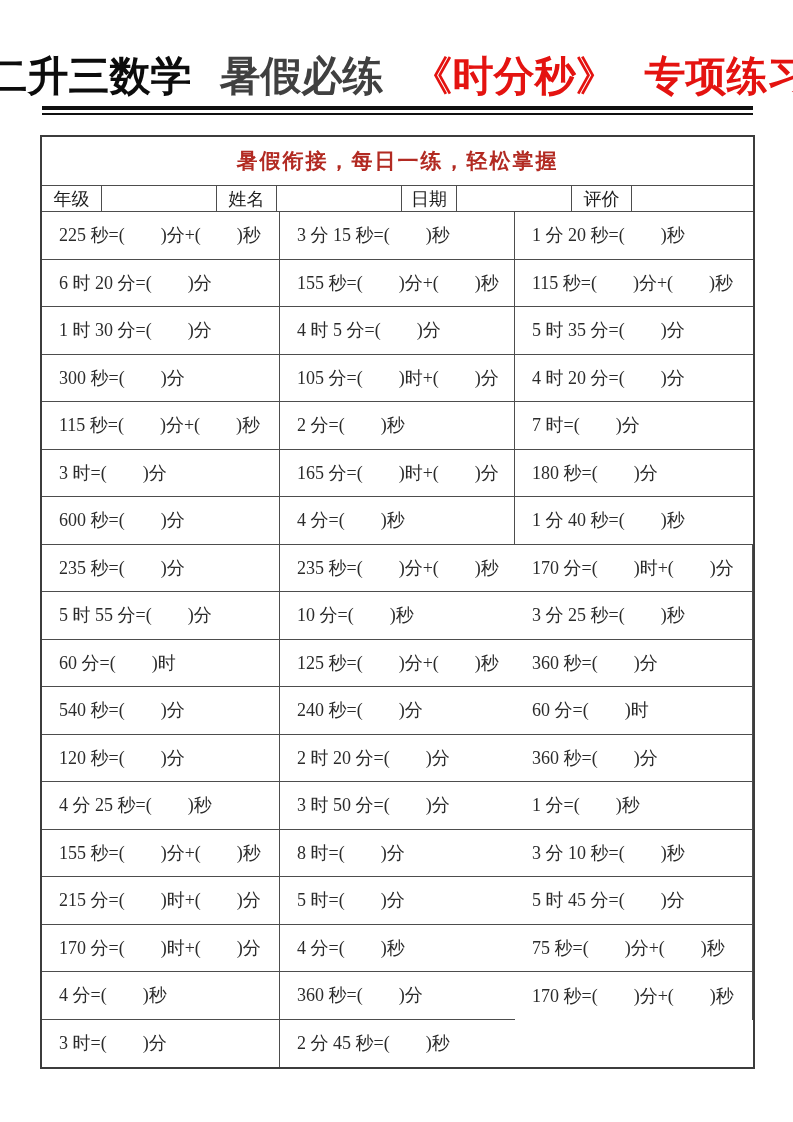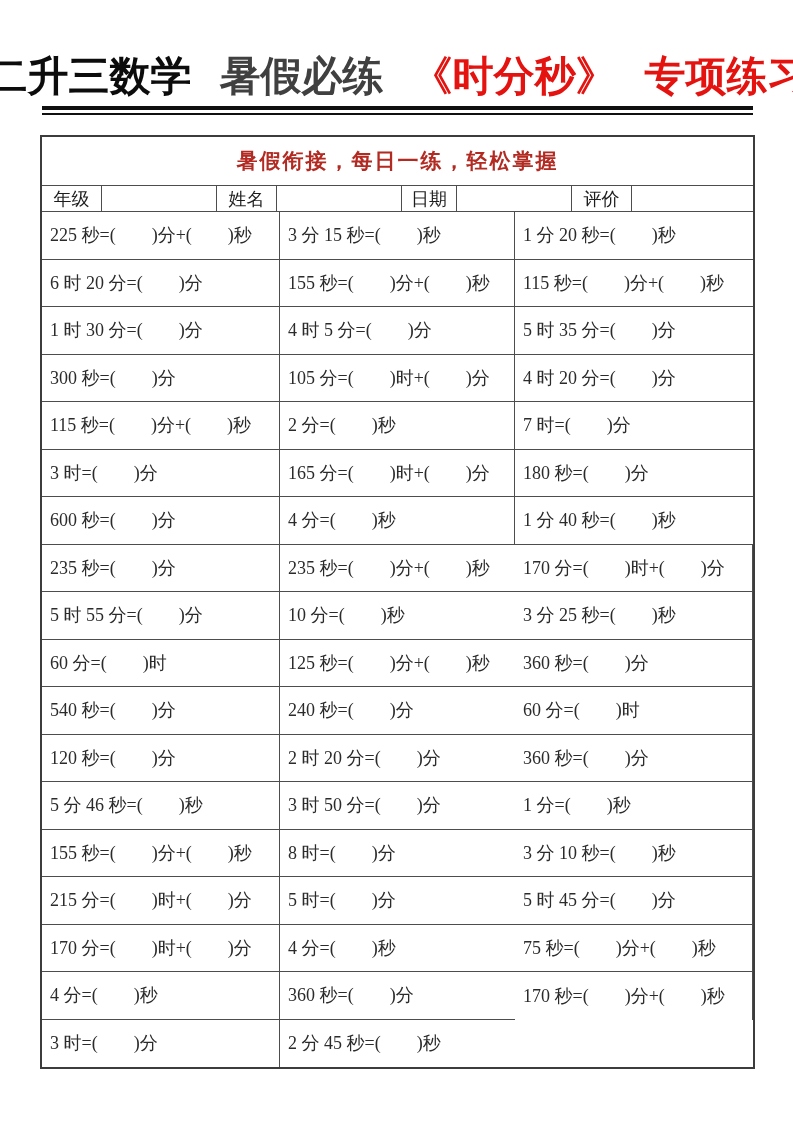--- a/index.html
+++ b/index.html
@@ -43,21 +43,21 @@
     display:flex;align-items:center;justify-content:center;
     font-size:18px;color:#1d1d1d;line-height:1;
   }
   .info-cell:last-child{border-right:none;}
   .problems{
     display:grid;grid-template-columns:238px 235px 1fr;grid-auto-rows:47.5px;
   }
   .pcell{
     box-sizing:border-box;border-right:1px solid #4d4d4d;border-bottom:1px solid #4d4d4d;
     display:flex;align-items:center;
-    padding-left:8px;font-size:18px;color:#2b2b2b;white-space:pre;line-height:1;
+    padding-left:17px;font-size:18px;color:#2b2b2b;white-space:pre;line-height:1;
   }
   .pcell.c3{border-right:none;}
   .pcell.lastrow{border-bottom:none;}
 </style>
 </head>
 <body>
 
 <div class="title">
   <span class="seg-black">二升三数学</span>
     <span class="seg-blue">暑假必练</span>
@@ -124,21 +124,21 @@
 
     <div class="pcell c1">360 秒=(　　)分</div>
     <div class="pcell c2">540 秒=(　　)分</div>
     <div class="pcell c3">240 秒=(　　)分</div>
 
     <div class="pcell c1">60 分=(　　)时</div>
     <div class="pcell c2">120 秒=(　　)分</div>
     <div class="pcell c3">2 时 20 分=(　　)分</div>
 
     <div class="pcell c1">360 秒=(　　)分</div>
-    <div class="pcell c2">5 分 46 秒=(　　)秒</div>
+    <div class="pcell c2">4 分 25 秒=(　　)秒</div>
     <div class="pcell c3">3 时 50 分=(　　)分</div>
 
     <div class="pcell c1">1 分=(　　)秒</div>
     <div class="pcell c2">155 秒=(　　)分+(　　)秒</div>
     <div class="pcell c3">8 时=(　　)分</div>
 
     <div class="pcell c1">3 分 10 秒=(　　)秒</div>
     <div class="pcell c2">215 分=(　　)时+(　　)分</div>
     <div class="pcell c3">5 时=(　　)分</div>
 

